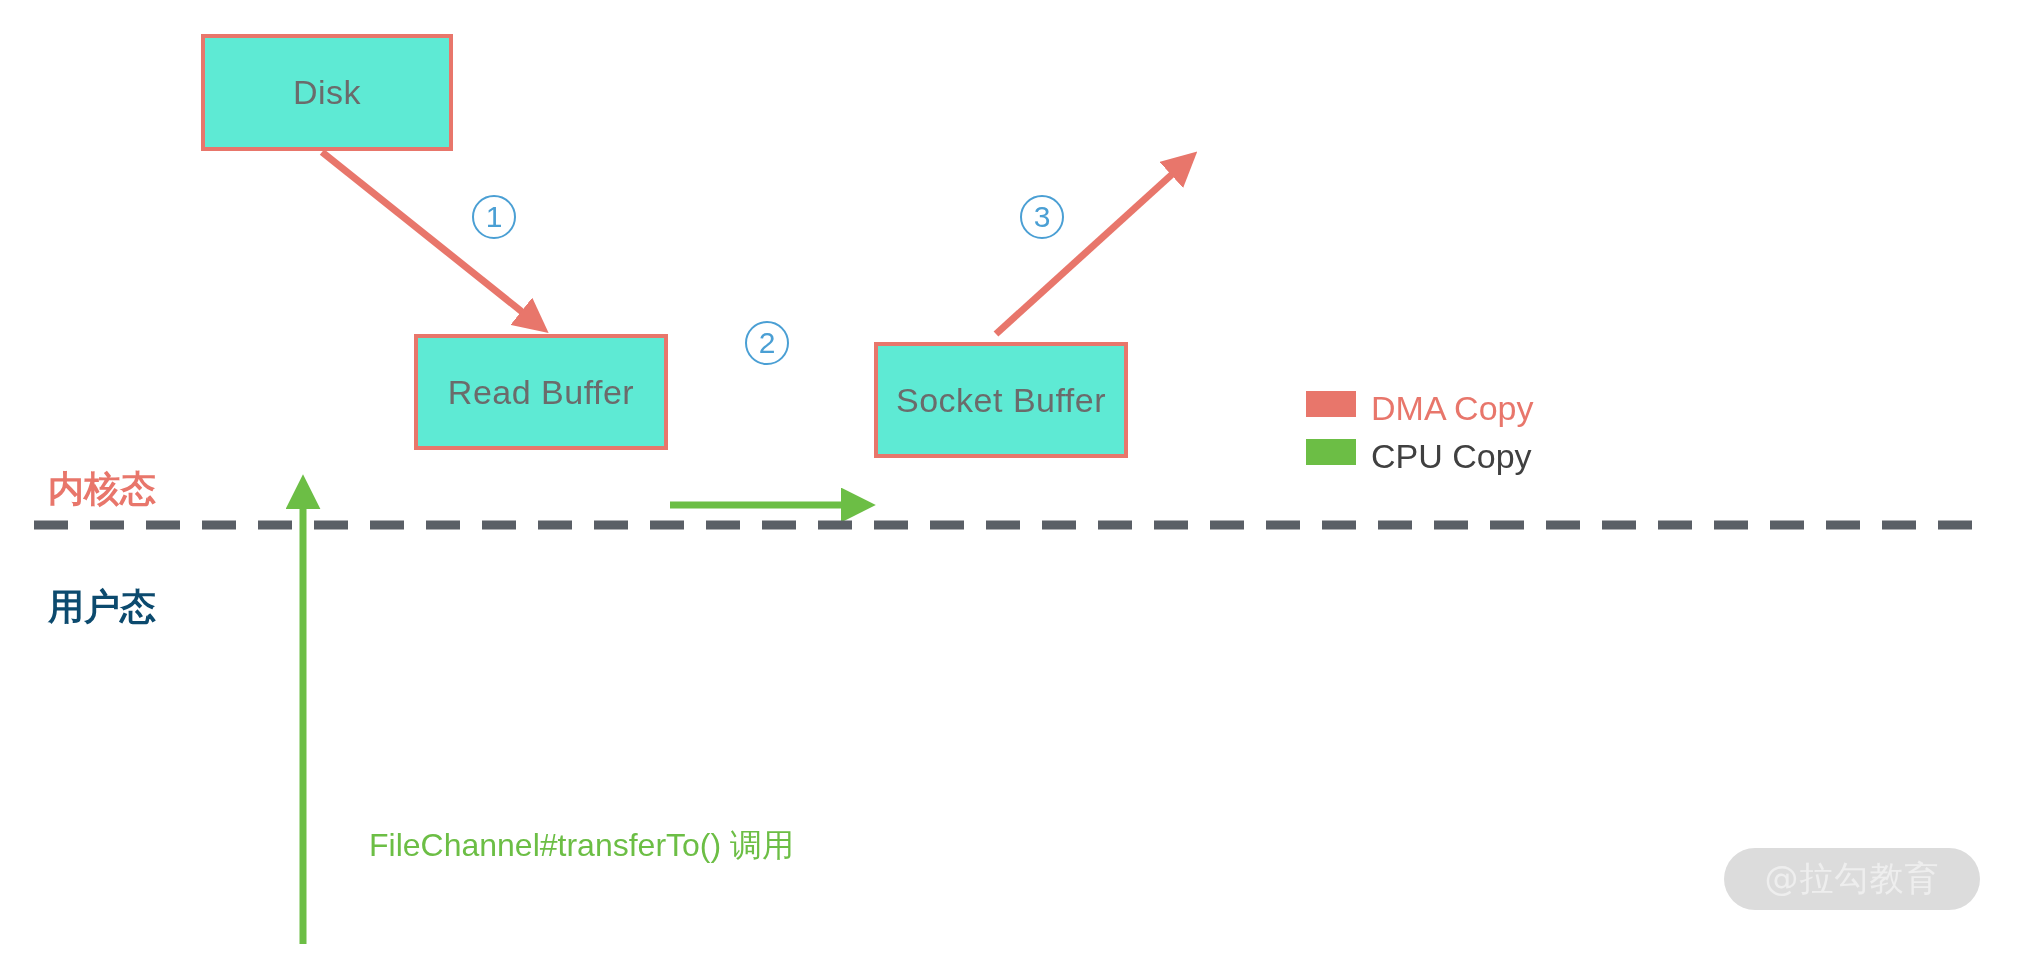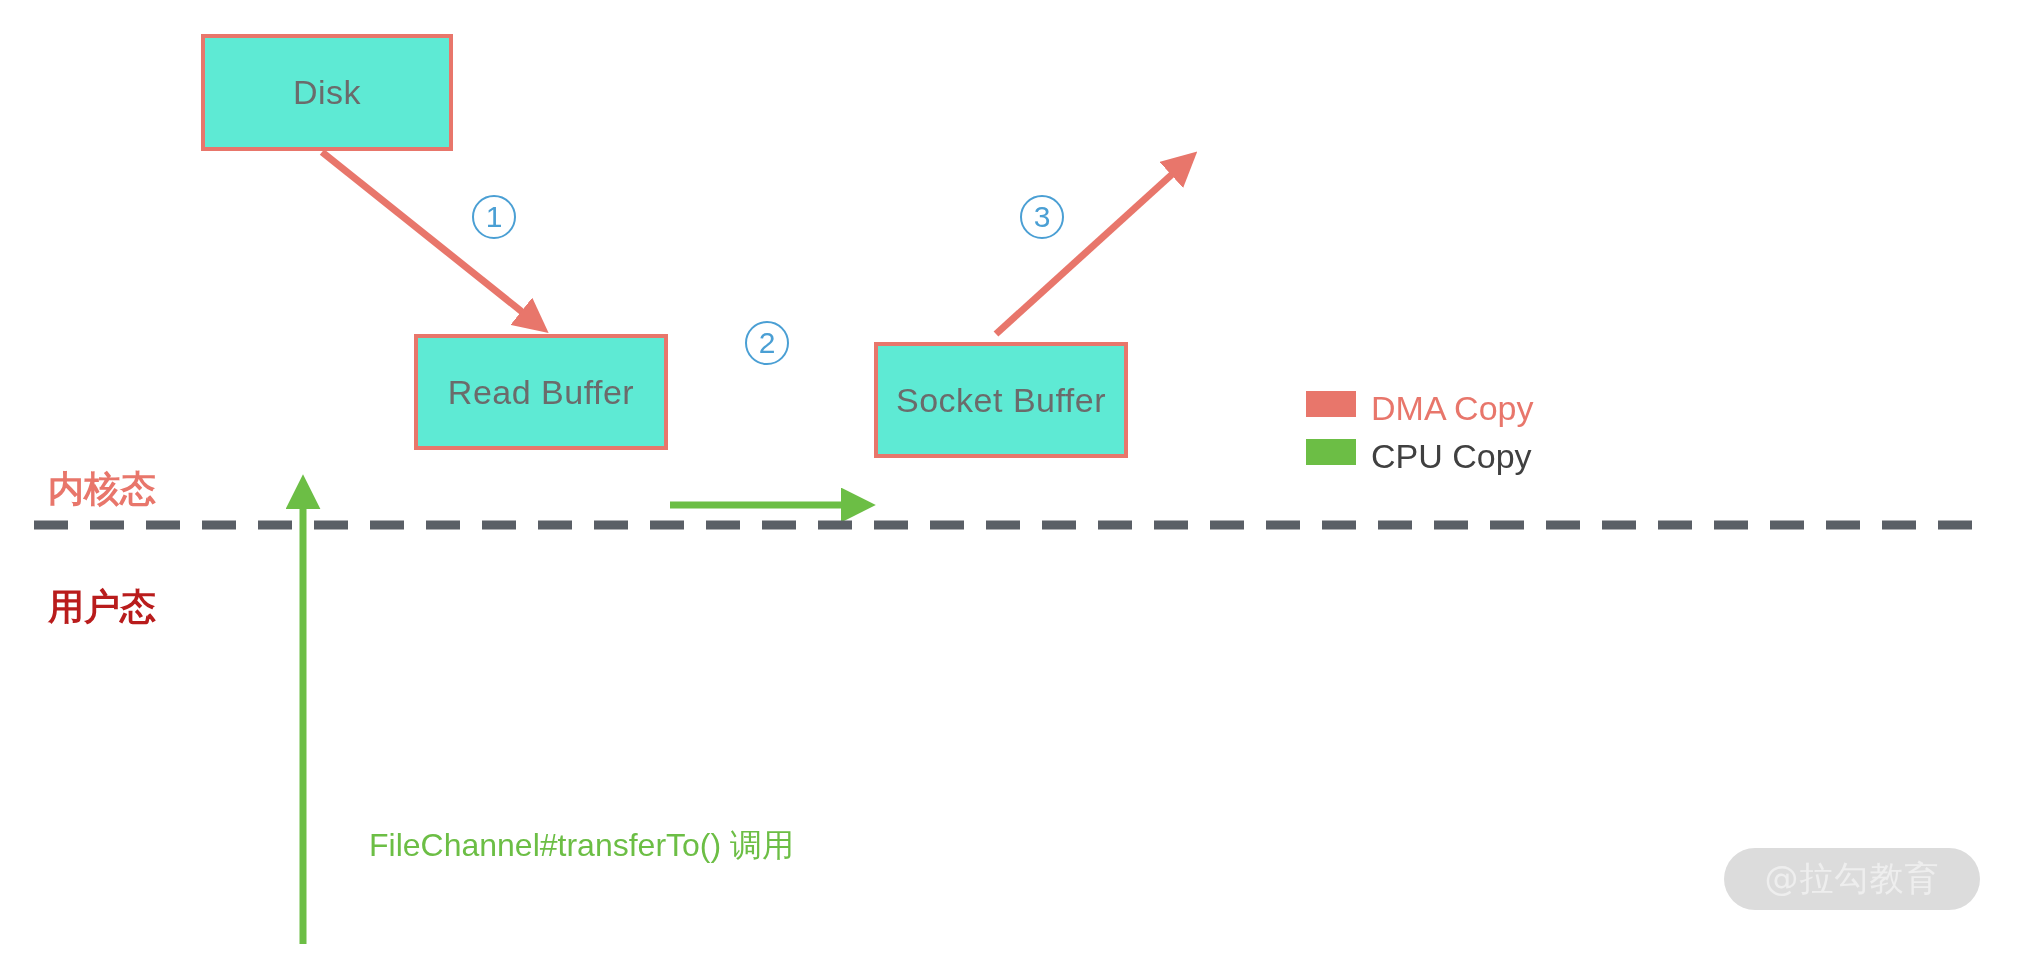--- a/index.html
+++ b/index.html
@@ -52,21 +52,21 @@
     box-sizing: border-box;
   }
   .mode-label {
     position: absolute;
     font-size: 36px;
     font-weight: bold;
     white-space: nowrap;
     font-family: "DejaVu Sans", "Liberation Sans", sans-serif;
   }
   #kernel-mode-label { color: #e8766b; }
-  #user-mode-label { color: #b91c1c; }
+  #user-mode-label { color: #0c4a6e; }
   #api-call-label {
     position: absolute;
     font-size: 32px;
     color: #6cbe45;
     white-space: nowrap;
   }
   .legend-swatch {
     position: absolute;
     width: 50px;
     height: 26px;

